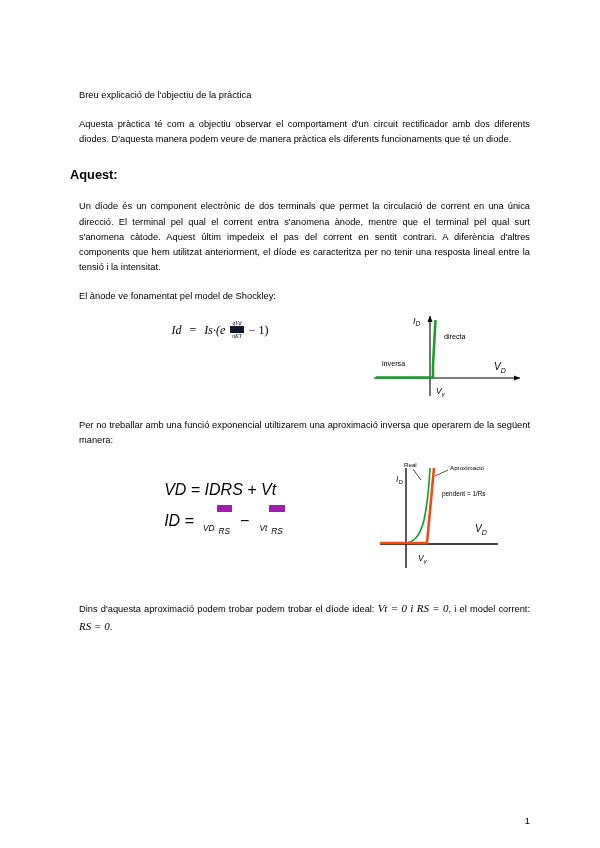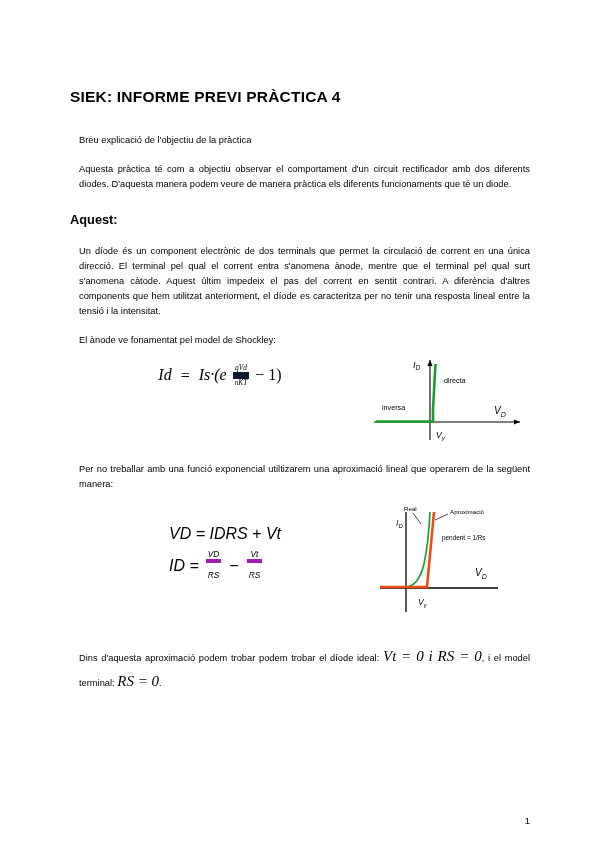--- a/index.html
+++ b/index.html
@@ -64,34 +64,34 @@
   }
   .figure-col {
     flex: 1 1 auto;
     display: flex;
     justify-content: flex-start;
   }
 
   .math {
     font-family: "Liberation Serif", serif;
     font-style: italic;
-    font-size: 16px;
+    font-size: 12px;
     white-space: nowrap;
   }
   .frac {
     display: inline-flex;
-    flex-direction: column;
+    flex-direction: row;
     align-items: center;
     vertical-align: middle;
     font-size: 0.52em;
     line-height: 1.08;
     margin: 0 1px;
   }
   .frac .num { padding: 0 2px; }
-  .frac .den { padding: 8px 2px; border-top: 4px solid #a21caf; }
+  .frac .den { padding: 15px 2px; border-top: 7px solid #a21caf; }
   .sup-frac {
     display: inline-flex;
     flex-direction: column;
     align-items: center;
     vertical-align: super;
     font-size: 0.46em;
     line-height: 1.1;
     position: relative;
     top: -4px;
     margin: 16px 2px;
@@ -102,21 +102,21 @@
   .math-block {
     font-family: Liberation Sans, sans-serif;
     font-style: italic;
     font-size: 16px;
     line-height: 1.95;
     white-space: nowrap;
   }
   .inline-math {
     font-family: "Liberation Serif", serif;
     font-style: italic;
-    font-size: 15px;
+    font-size: 11px;
   }
 
   svg { display: block; }
 
   .page-number {
     position: absolute;
     right: 70px;
     bottom: 22px;
     font-size: 9.5px;
     color: #000;
@@ -137,21 +137,20 @@
     flex: 1 1 auto;
   }
 </style>
 </head>
 <body>
 
 <div class="page">
 
   <div class="content">
 
-    <h1 class="doc-title">SIEK: INFORME PREVI PRÀCTICA 4</h1>
 
 
     <p class="para nojustify">Breu explicació de l'objectiu de la pràctica</p>
 
     <p class="para">Aquesta pràctica té com a objectiu observar el comportament d'un circuit rectificador amb dos diferents diodes. D'aquesta manera podem veure de manera pràctica els diferents funcionaments que té un diode.</p>
 
     <h2 class="section-heading" style="margin-top:20px;">Aquest:</h2>
 
     <p class="para">Un díode és un component electrònic de dos terminals que permet la circulació de corrent en una única direcció. El terminal pel qual el corrent entra s'anomena ànode, mentre que el terminal pel qual surt s'anomena càtode. Aquest últim impedeix el pas del corrent en sentit contrari. A diferència d'altres components que hem utilitzat anteriorment, el díode es caracteritza per no tenir una resposta lineal entre la tensió i la intensitat.</p>
 
@@ -185,21 +184,21 @@
 
           <text x="43" y="16" font-family="Liberation Sans, sans-serif" font-size="9" font-style="italic">I<tspan font-size="6.5" dy="2">D</tspan></text>
           <text x="124" y="62" font-family="Liberation Sans, sans-serif" font-size="10" font-style="italic">V<tspan font-size="7" dy="2.5">D</tspan></text>
           <text x="74" y="31" font-family="Liberation Sans, sans-serif" font-size="7.2">directa</text>
           <text x="12" y="58" font-family="Liberation Sans, sans-serif" font-size="7.2">inversa</text>
           <text x="66" y="86" font-family="Liberation Sans, sans-serif" font-size="8.5" font-style="italic">V<tspan font-size="6" dy="2">γ</tspan></text>
         </svg>
       </div>
     </div>
 
-    <p class="para" style="margin-top:18px;margin-bottom:0;">Per no treballar amb una funció exponencial utiltizarem una aproximació lineal que operarem de la següent manera:</p>
+    <p class="para" style="margin-top:18px;margin-bottom:0;">Per no treballar amb una funció exponencial utiltizarem una aproximació inversa que operarem de la següent manera:</p>
 
     <div class="eqs-row">
 
       <div class="eqs-col">
         <div class="math-block">
           <div>VD  =  IDRS  +  Vt</div>
           <div style="display:flex;">
             <span>ID  =</span>
             <span class="frac" style="margin-left:7px;">
               <span class="num">VD</span>
@@ -233,20 +232,20 @@
           <text x="95" y="76" font-family="Liberation Sans, sans-serif" font-size="10" font-style="italic">V<tspan font-size="7" dy="2.5">D</tspan></text>
           <text x="24" y="11" font-family="Liberation Sans, sans-serif" font-size="6.2">Real</text>
           <text x="70" y="14" font-family="Liberation Sans, sans-serif" font-size="6.2">Aproximació</text>
           <text x="62" y="40" font-family="Liberation Sans, sans-serif" font-size="6.4">pendent = 1/Rs</text>
           <text x="38" y="105" font-family="Liberation Sans, sans-serif" font-size="8.5" font-style="italic">V<tspan font-size="6" dy="2">γ</tspan></text>
         </svg>
       </div>
     </div>
 
     <p class="para" style="margin-top:26px;">
-      <span>Dins d'aquesta aproximació podem trobar podem trobar el díode ideal: </span><span class="inline-math">Vt = 0</span><span class="inline-math"> i </span><span class="inline-math">RS = 0</span><span>, i el model terminal: </span><span class="inline-math">RS = 0</span><span>.</span>
+      <span>Dins d'aquesta aproximació podem trobar podem trobar el díode ideal: </span><span class="inline-math">Vt = 0</span><span class="inline-math"> i </span><span class="inline-math">RS = 0</span><span>, i el model corrent: </span><span class="inline-math">RS = 0</span><span>.</span>
     </p>
 
   </div>
 
   <div class="page-number">1</div>
 
 </div>
 
 </body></html>

